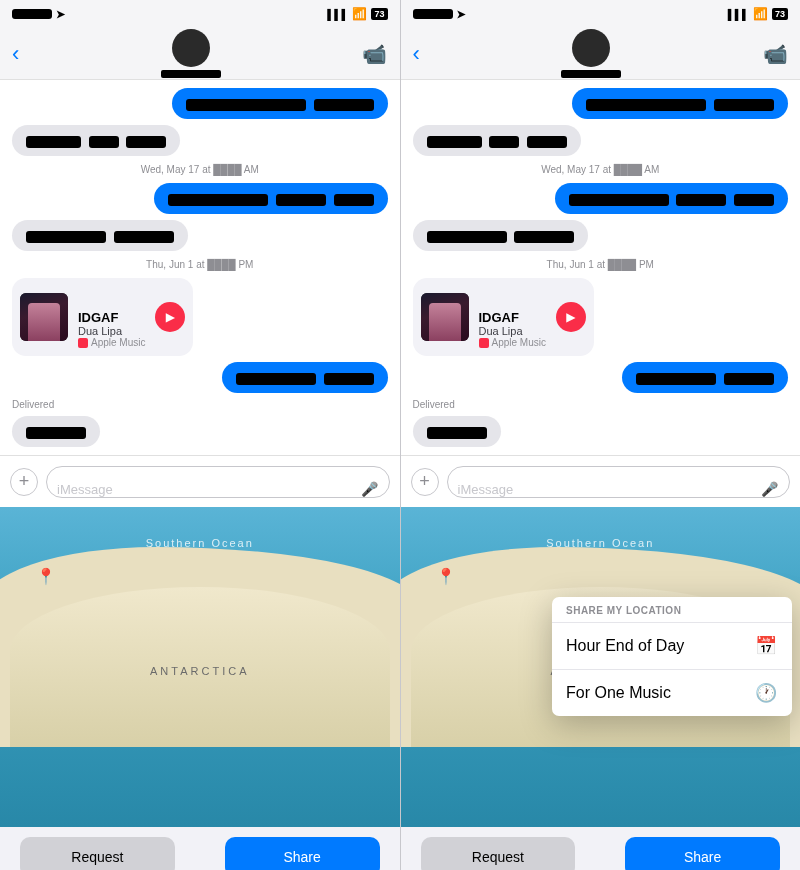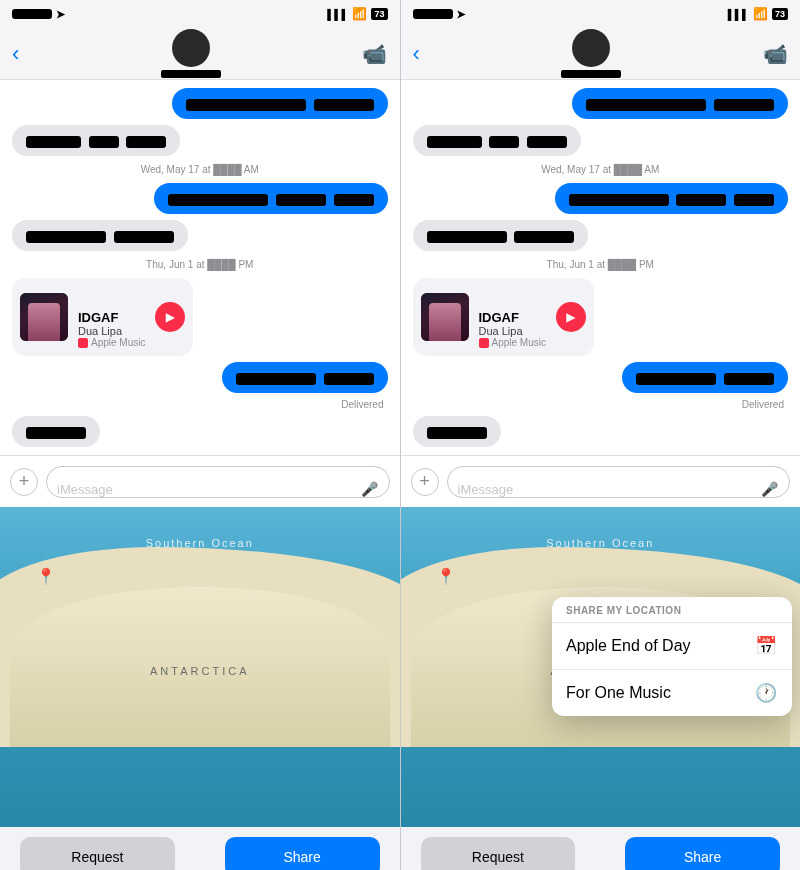--- a/index.html
+++ b/index.html
@@ -127,21 +127,21 @@
     .timestamp-row {
       text-align: center;
       font-size: 10px;
       color: #8e8e93;
       margin: 2px 0;
     }
 
     .delivered-text {
       font-size: 10px;
       color: #8e8e93;
-      text-align: right;
+      text-align: left;
       margin-right: 4px;
     }
 
     
     .music-card {
       background: #f2f2f7;
       border-radius: 14px;
       padding: 8px;
       display: flex;
       align-items: center;
@@ -353,21 +353,21 @@
       background: #c7c7cc;
     }
 
     
     .share-popup {
       position: absolute;
       right: 8px;
       top: 90px;
       width: 240px;
       background: #fff;
-      border-radius: 12px;
+      border-radius: 7px;
       box-shadow: 0 8px 32px rgba(0,0,0,0.25);
       overflow: hidden;
       z-index: 100;
     }
     .share-popup-header {
       padding: 8px 14px 6px;
       font-size: 10px;
       font-weight: 600;
       color: #8e8e93;
       letter-spacing: 0.5px;
@@ -645,21 +645,21 @@
         <div class="map-ocean"></div>
         <div class="map-land"></div>
         <div class="map-land-inner"></div>
         <div class="ocean-label">Southern Ocean</div>
         <div class="antarctica-label">ANTARCTICA</div>
         <div class="map-pin">📍</div>
 
         <div class="share-popup">
           <div class="share-popup-header">SHARE MY LOCATION</div>
           <div class="share-popup-item">
-            <span class="share-popup-label">Apple End of Day</span>
+            <span class="share-popup-label">Hour End of Day</span>
             <span class="share-popup-icon">📅</span>
           </div>
           <div class="share-popup-item">
             <span class="share-popup-label">For One Music</span>
             <span class="share-popup-icon">🕐</span>
           </div>
         </div>
       </div>
       <div class="map-bottom">
         <button class="map-btn btn-request">Request</button>

